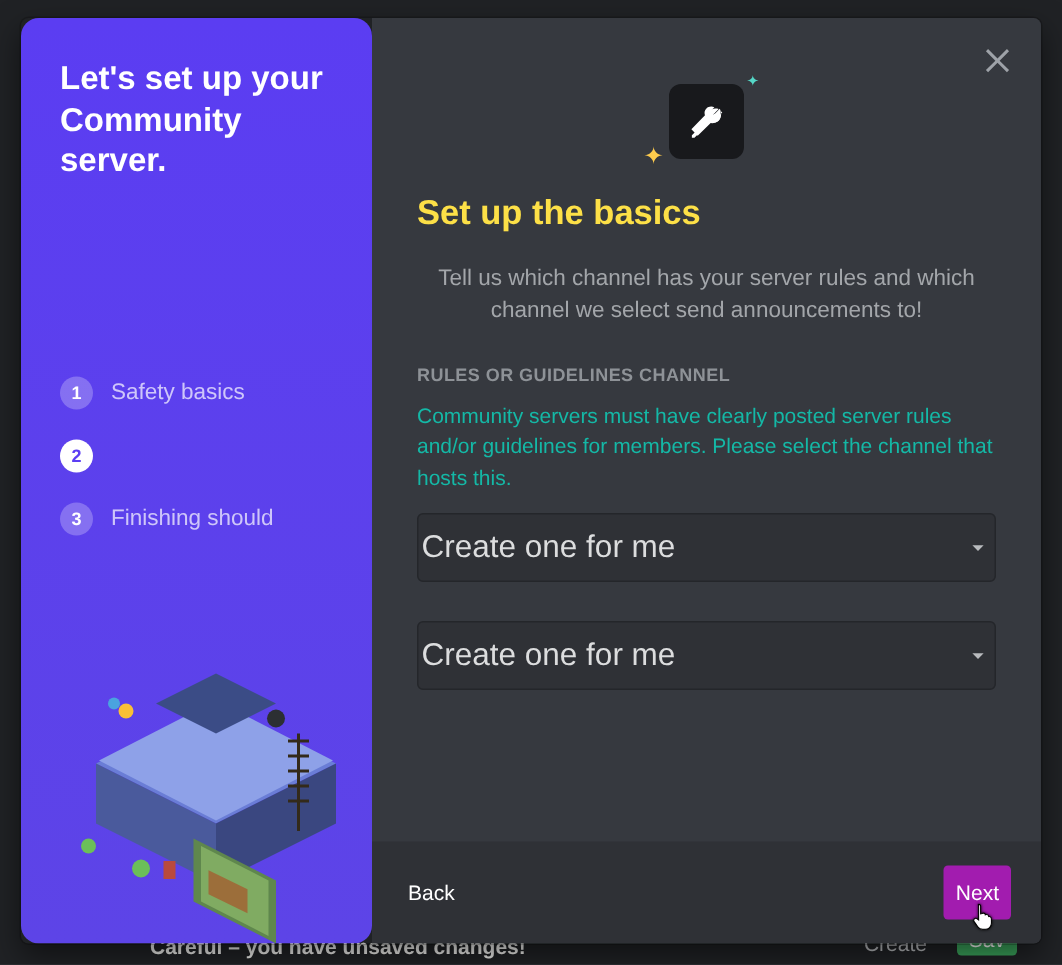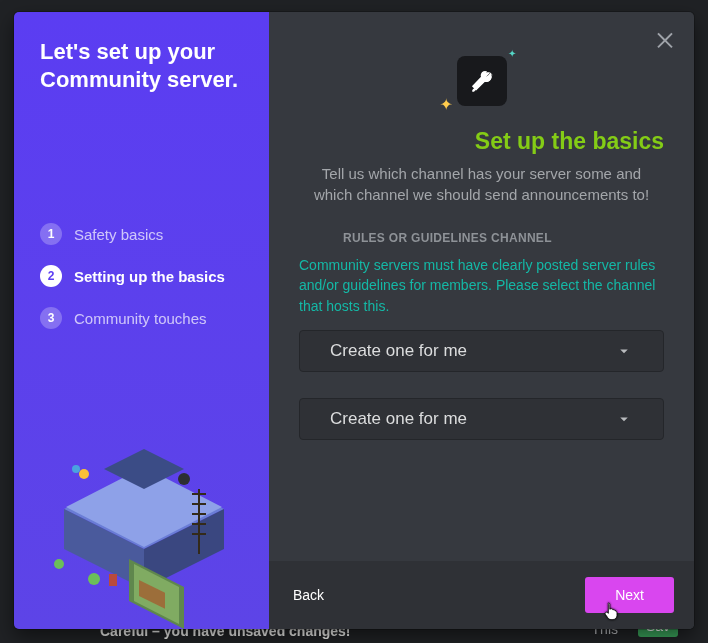--- a/index.html
+++ b/index.html
@@ -17,27 +17,28 @@
       left: 14px;
       right: 14px;
       bottom: 14px;
       display: flex;
       border-radius: 5px;
       overflow: hidden;
       box-shadow: 0 0 0 1px rgba(0,0,0,0.2), 0 8px 20px rgba(0,0,0,0.5);
     }
     
     .sidebar {
-      width: 255px;
+      width: 234px;
       background: #5c3ef3;
       background: linear-gradient(180deg, #5b3df2 0%, #5d44e7 100%);
       padding: 26px 26px 0 26px;
       position: relative;
       overflow: hidden;
       color: #fff;
+      border-radius: 12px;
     }
     .sidebar-title {
       font-size: 22px;
       font-weight: 700;
       line-height: 1.25;
       margin-bottom: 130px;
     }
     .steps { list-style: none; }
     .steps li {
       display: flex;
@@ -98,56 +99,55 @@
       background: #18191c;
       border-radius: 8px;
       display: flex; align-items: center; justify-content: center;
       position: absolute;
       top: 8px; left: 5px;
     }
     .sparkle { position: absolute; color: #55d7c7; font-size: 10px; }
     .sparkle.s1 { top: 0; right: -5px; }
     .star { position: absolute; bottom: -6px; left: -12px; color: #ffcc4d; font-size: 16px; }
     .main h1 {
-      text-align: right;
-      color: #84cc16;
+      text-align: left;
+      color: #fde047;
       font-size: 23px;
       font-weight: 700;
-      margin-bottom: 8px;
+      margin-bottom: 20px;
     }
     .subtitle {
       text-align: center;
       color: #a3a6aa;
       font-size: 15px;
       line-height: 1.4;
       margin-bottom: 26px;
       padding: 0 8px;
     }
     .section-label {
       color: #8e9297;
       font-size: 12px;
       font-weight: 700;
       letter-spacing: 0.3px;
       text-transform: uppercase;
       margin-bottom: 10px;
-      margin-left: 44px;
     }
     .section-desc {
       color: #14b8a6;
       font-size: 14px;
       line-height: 1.45;
       margin-bottom: 14px;
     }
     .select {
       background: #2f3136;
       border: 1px solid #24262a;
       border-radius: 4px;
-      padding: 10px 30px;
+      padding: 10px 2px;
       color: #dcddde;
-      font-size: 17px;
+      font-size: 21px;
       display: flex;
       align-items: center;
       justify-content: space-between;
       cursor: pointer;
       margin-bottom: 26px;
     }
     .chevron { color: #b9bbbe; }
     
     .footer {
       background: #2f3136;
@@ -159,26 +159,26 @@
     .back-btn {
       background: none;
       border: none;
       color: #fff;
       font-size: 14px;
       font-weight: 500;
       cursor: pointer;
       padding: 8px 4px;
     }
     .next-btn {
-      background: #d946ef;
+      background: #a21caf;
       border: none;
       color: #fff;
       font-size: 14px;
       font-weight: 500;
-      padding: 10px 30px;
+      padding: 10px 8px;
       border-radius: 3px;
       cursor: pointer;
       position: relative;
       text-align: right;
     }
     .cursor-icon {
       position: absolute;
       bottom: -8px;
       left: 18px;
       color: #fff;
@@ -195,39 +195,38 @@
     }
     .behind-reset { position:absolute; right:90px; bottom:6px; color:#b9bbbe; font-size:14px; z-index:-1;}
     .behind-save { position:absolute; right:30px; bottom:6px; color:#fff; font-size:14px; z-index:-1; background:#3ba55c; padding:3px 8px; border-radius:3px;}
     body { z-index: 0; }
     .modal { z-index: 2; }
   </style>
 </head>
 <body>
 
 <div class="behind-text">Careful – you have unsaved changes!</div>
-<div class="behind-reset">This</div>
+<div class="behind-reset">Create</div>
 <div class="behind-save">Sav</div>
 
 <div class="modal">
 
   <aside class="sidebar">
     <div class="sidebar-title">Let's set up your Community server.</div>
     <ul class="steps">
       <li>
         <span class="step-number">1</span>
         <span class="step-label">Safety basics</span>
       </li>
       <li class="active">
         <span class="step-number">2</span>
-        <span class="step-label">Setting up the basics</span>
       </li>
       <li>
         <span class="step-number">3</span>
-        <span class="step-label">Community touches</span>
+        <span class="step-label">Finishing should</span>
       </li>
     </ul>
     <svg class="illustration" viewBox="0 0 255 220" preserveAspectRatio="xMidYMax meet">
       <g transform="translate(10,10)">
         <polygon points="120,40 200,80 120,120 40,80" fill="#6a7dd6"></polygon>
         <polygon points="120,38 198,78 120,118 42,78" fill="#8ea1e8"></polygon>
         <polygon points="120,20 160,40 120,60 80,40" fill="#3b4c86"></polygon>
         <polygon points="40,80 120,120 120,160 40,120" fill="#4a5a9c"></polygon>
         <polygon points="200,80 120,120 120,160 200,120" fill="#3a4780"></polygon>
         <polygon points="105,130 160,158 160,200 105,172" fill="#5f874d"></polygon>
@@ -267,21 +266,21 @@
             <path fill="#fff" d="M14.7 3c-.5.2-.9.4-1.3.7A5.48 5.48 0 0011 7.5c0 .6.1 1.1.3 1.6L2 18.4V22h3.6l9.3-9.3c.5.2 1 .3 1.6.3 3 0 5.5-2.5 5.5-5.5 0-.8-.2-1.6-.5-2.3l-3.8 3.8h-2.4V6.6l3.8-3.8c-.7-.3-1.5-.5-2.3-.5-.7 0-1.4.1-2.1.4" opacity="0"></path>
           </svg>
           <svg width="26" height="26" viewBox="0 0 24 24" style="position:absolute">
             <path fill="#fff" d="M21.7 6.5l-3.8 3.8h-2.2V8.1l3.8-3.8c-.6-.2-1.3-.3-2-.3-3 0-5.5 2.5-5.5 5.5 0 .6.1 1.2.3 1.7L3 20.4V22h1.6l9.2-9.3c.5.2 1.1.3 1.7.3 3 0 5.5-2.5 5.5-5.5 0-.7-.1-1.4-.3-2z"></path>
           </svg>
         </div>
         <span class="star">✦</span>
       </div>
 
       <h1>Set up the basics</h1>
-      <p class="subtitle">Tell us which channel has your server some and which channel we should send announcements to!</p>
+      <p class="subtitle">Tell us which channel has your server rules and which channel we select send announcements to!</p>
 
       <div class="section-label">RULES OR GUIDELINES CHANNEL</div>
       <div class="section-desc">Community servers must have clearly posted server rules and/or guidelines for members. Please select the channel that hosts this.</div>
       <div class="select">
         <span>Create one for me</span>
         <svg class="chevron" width="18" height="18" viewBox="0 0 24 24">
           <path fill="currentColor" d="M7 10l5 5 5-5z"></path>
         </svg>
       </div>
 

